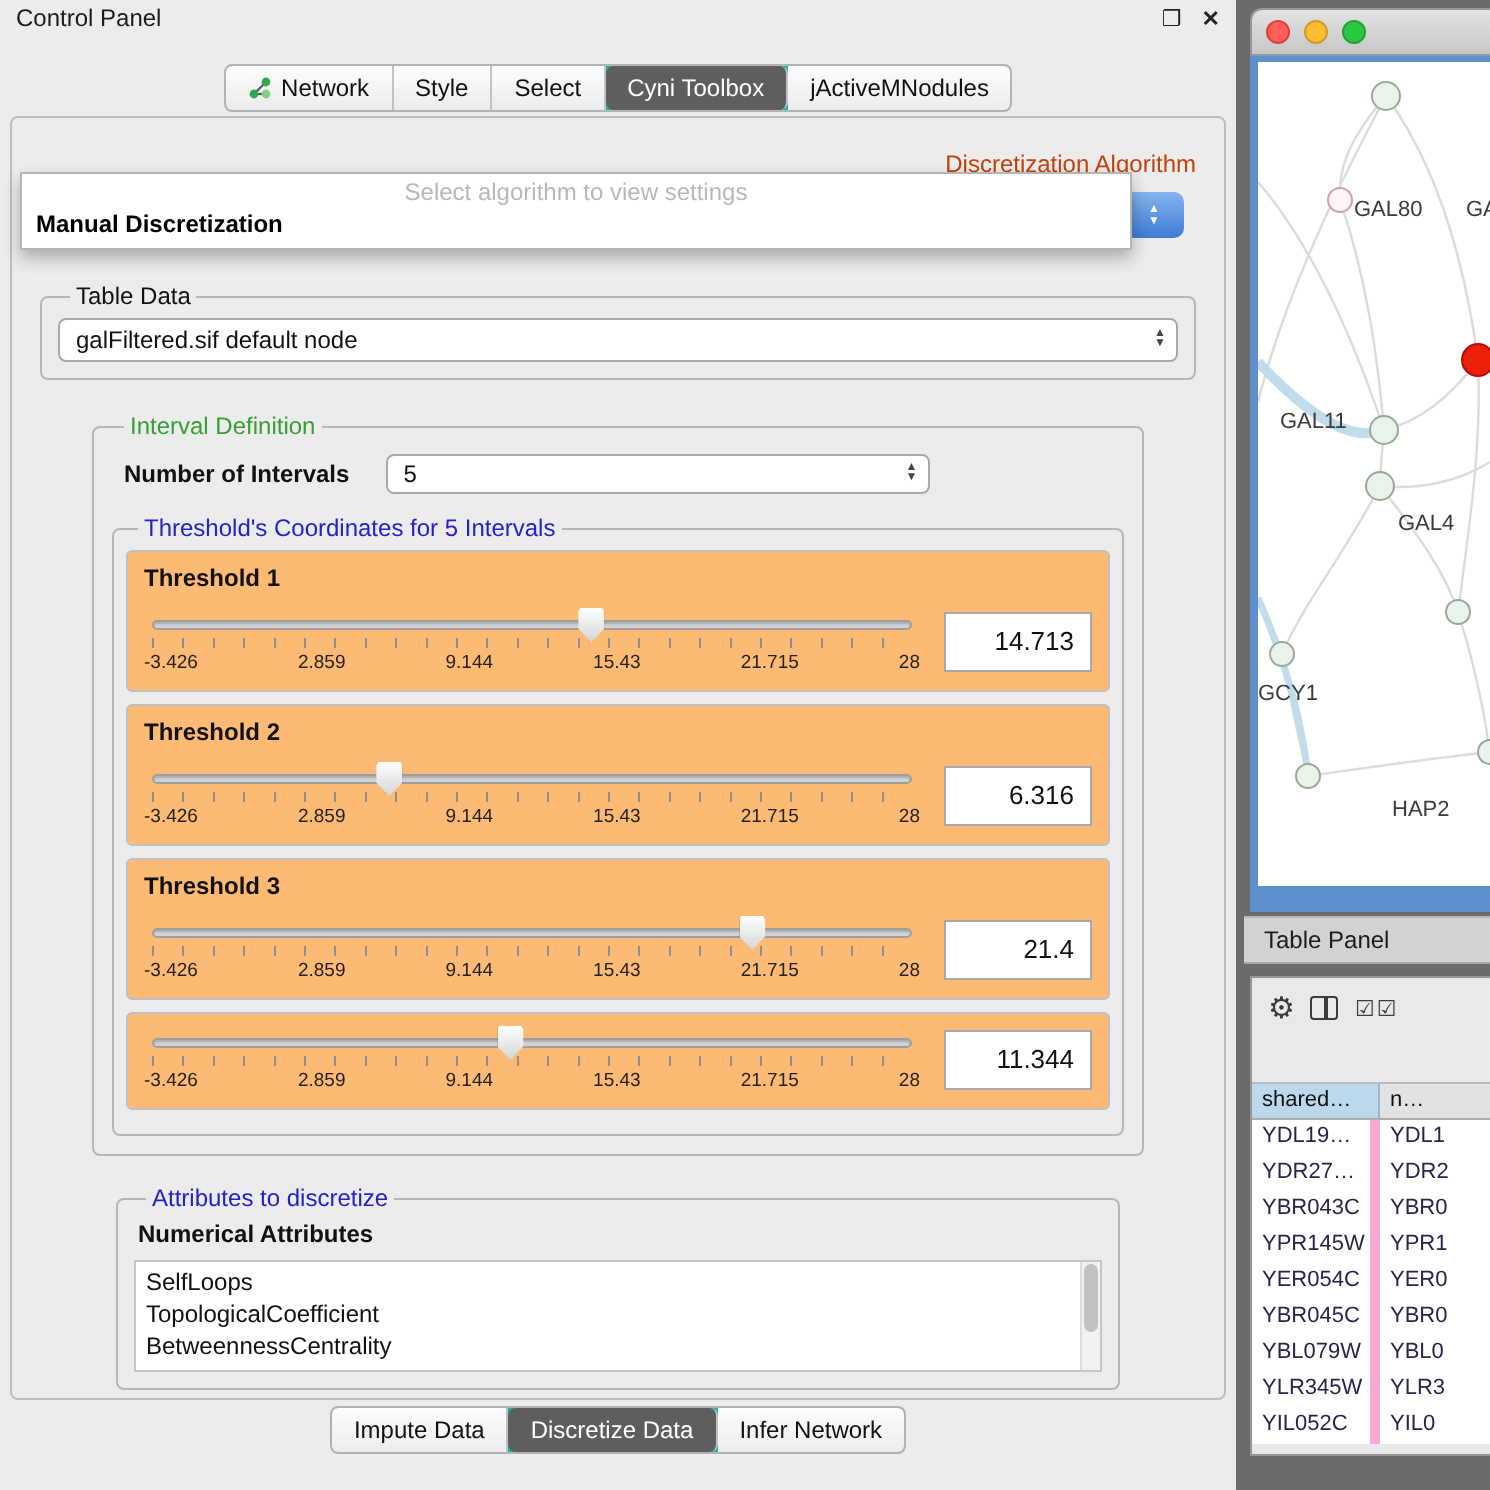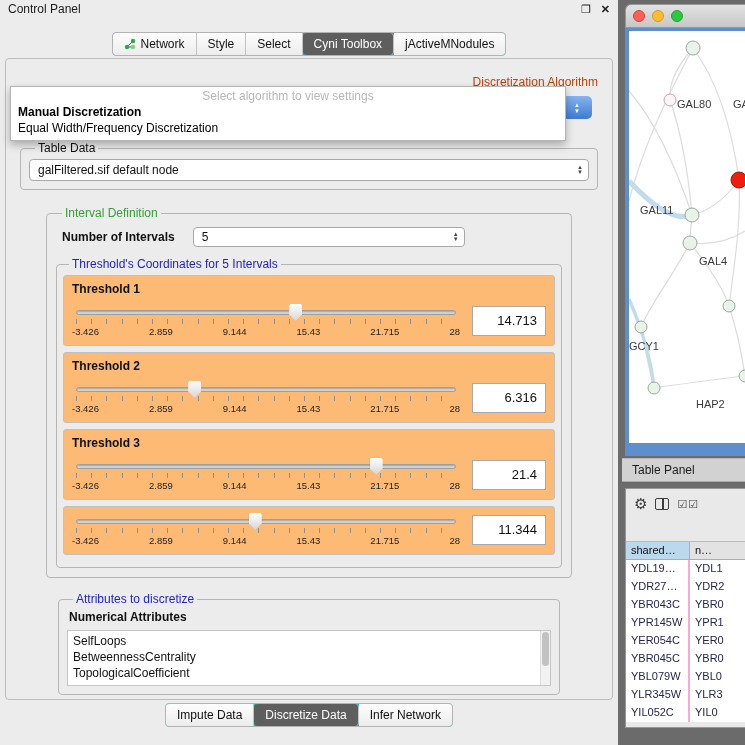--- a/index.html
+++ b/index.html
@@ -111,21 +111,21 @@
   .gear { font-size:15px; color:#3c3c3c; }
   .cols-icon { width:14px; height:12px; border:1.5px solid #3c3c3c; border-radius:2px; position:relative; }
   .cols-icon::after { content:""; position:absolute; left:50%; top:0; bottom:0; width:1.5px; background:#3c3c3c; }
   .checks { font-size:11px; color:#3c3c3c; letter-spacing:1px; }
   .tw-spacer { height:22px; }
   .thead { display:flex; height:19px; font-size:11px; color:#111; border-top:1px solid #bbb; border-bottom:1px solid #adadad; }
   .thead .h1 { width:64px; background:#bcd8ec; border-right:1px solid #9ab4c8; padding:2px 5px; overflow:hidden; white-space:nowrap; }
   .thead .h2 { flex:1; background:#e2e2e2; padding:2px 5px; overflow:hidden; white-space:nowrap; }
   .tbody { background:#fff; }
   .trow { display:flex; height:18px; font-size:11px; color:#26264d; background:#fff; }
-  .trow .c1 { width:64px; padding:2px 5px; border-right:2px solid #f9a8d4; overflow:hidden; white-space:nowrap; }
+  .trow .c1 { width:64px; padding:2px 5px; border-right:5px solid #f9a8d4; overflow:hidden; white-space:nowrap; }
   .trow .c2 { flex:1; padding:2px 5px; overflow:hidden; white-space:nowrap; }
 </style>
 </head>
 <body>
 
 <div class="stage">
 
   <div class="control-panel">
 
     <div class="cp-titlebar">
@@ -279,36 +279,35 @@
       </fieldset>
 
       <fieldset class="fs-attrs">
         <legend class="blue">Attributes to discretize</legend>
         <div class="attrs-label">Numerical Attributes</div>
         <div class="listbox">
           <div class="v-scrollbar">
             <div class="v-thumb"></div>
           </div>
         <div class="list-item">SelfLoops</div>
+            <div class="list-item">TopologicalCoefficient</div>
             <div class="list-item">BetweennessCentrality</div>
-            <div class="list-item">TopologicalCoefficient</div>
           </div>
       </fieldset>
 
     </div>
 
     <div class="combo-cap">
         <span>▲</span>
         <span>▼</span>
       </div>
 
     <div class="dropdown-overlay">
       <div class="dd-placeholder">Select algorithm to view settings</div>
       <div class="dd-opt first">Manual Discretization</div>
-      <div class="dd-opt">Equal Width/Frequency Discretization</div>
     </div>
 
     <div class="bottom-tabs">
       <div class="tab-group">
         <div class="tab">
           <span>Impute Data</span>
         </div>
         <div class="tab selected">
           <span>Discretize Data</span>
         </div>

